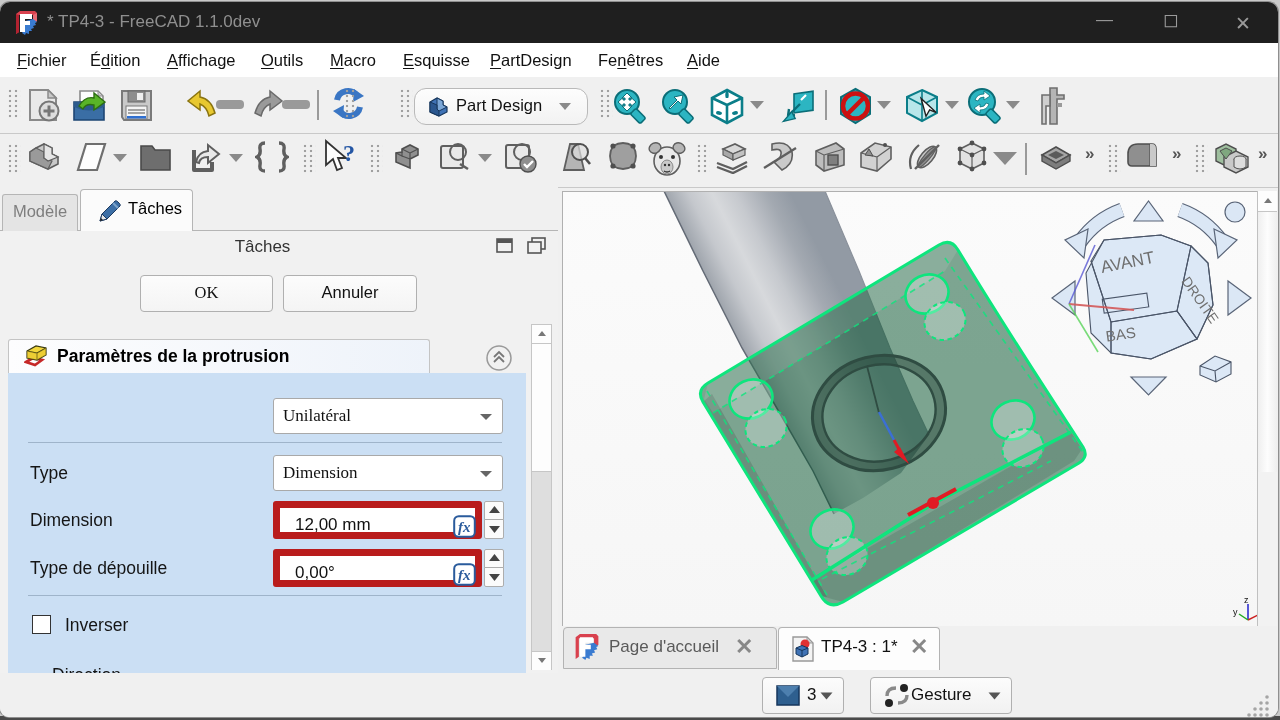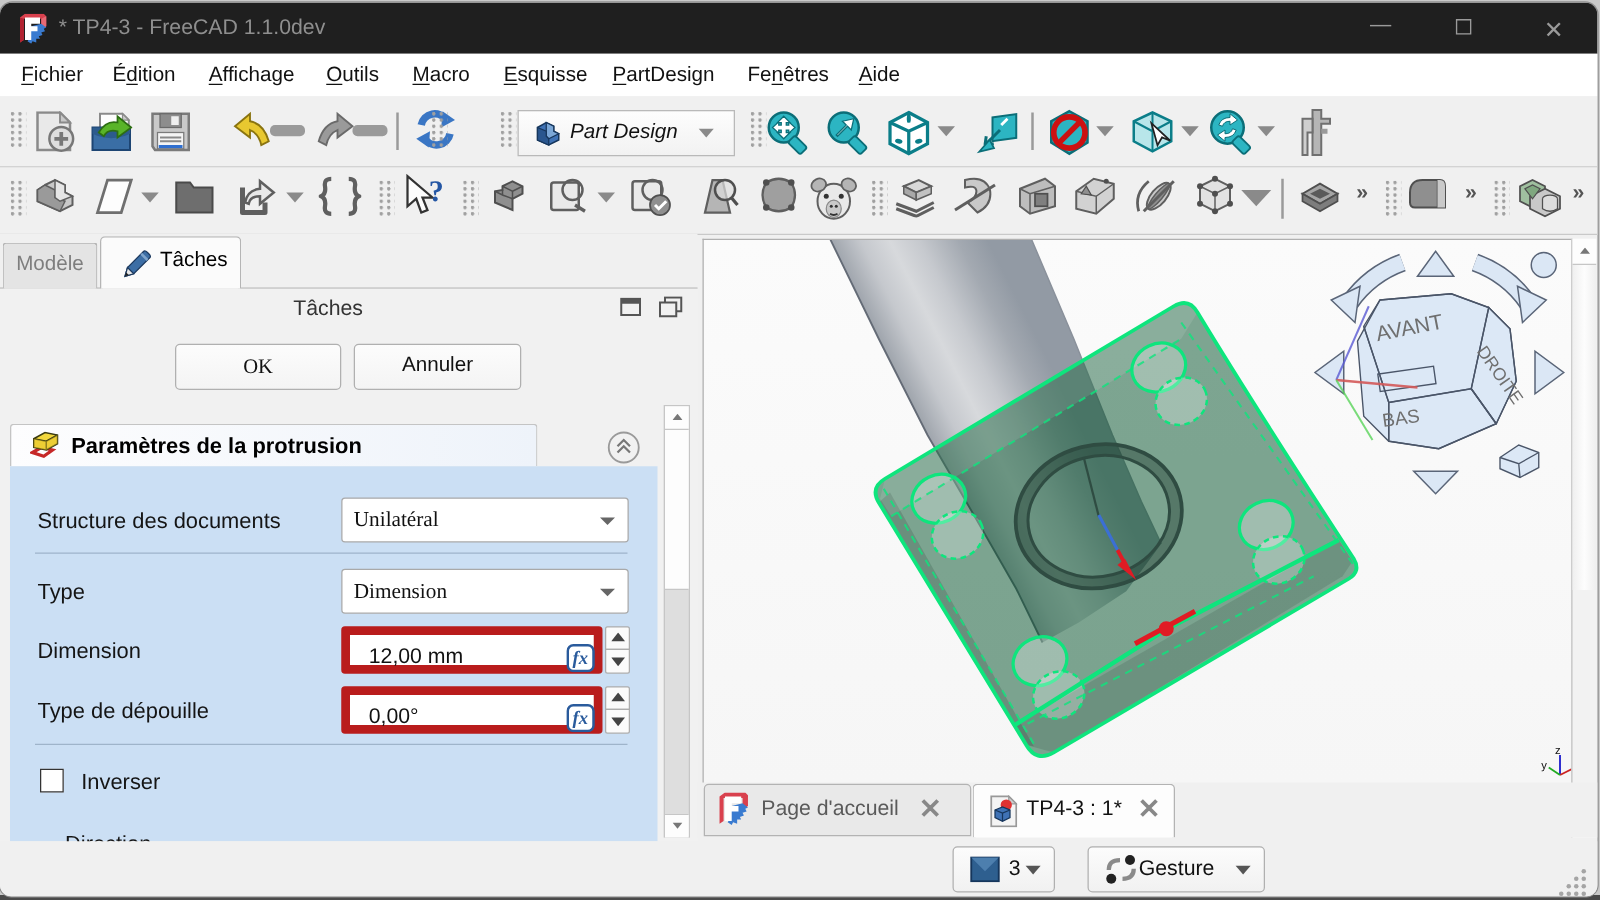--- a/index.html
+++ b/index.html
@@ -23,21 +23,21 @@
   #tb1{position:absolute;left:0;top:75px;width:1278px;height:56px;background:#f0f0f0;
        border-bottom:1px solid #c9c9c9;}
   #tb2{position:absolute;left:0;top:132px;width:1278px;height:53px;background:#f0f0f0;
        border-bottom:1px solid #c9c9c9;}
   .grip{width:13px;height:30px;
     background-image:radial-gradient(circle at 2px 2px,#a0a0a0 1.2px,transparent 1.6px);
     background-size:6px 5px;position:absolute;}
   .vsep{position:absolute;width:2px;background:#9a9a9a;}
   
   #wbcombo{position:absolute;left:414px;top:11px;width:172px;height:35px;background:linear-gradient(#fdfdfd,#f2f2f2);
-     border:1px solid #b9b9b9;border-radius:0;font-style:italic;}
+     border:1px solid #b9b9b9;border-radius:12px;}
   #wbcombo .txt{position:absolute;left:41px;top:7px;font-size:16.5px;color:#111;}
   
   #paneltabs{position:absolute;left:0;top:185px;width:558px;height:44px;background:#f0f0f0;}
   .ptab{position:absolute;box-sizing:border-box;font-size:16.5px;}
   #tabmodele{left:2px;top:7px;width:76px;height:37px;background:#e4e4e4;border:1px solid #b5b5b5;
      border-bottom:none;border-radius:3px 3px 0 0;color:#7e7e7e;text-align:center;padding-top:7px;}
   #tabtaches{left:80px;top:2px;width:113px;height:42px;background:#fbfbfb;border:1px solid #b5b5b5;
      border-bottom:none;border-radius:4px 4px 0 0;color:#000;}
   #tasksarea{position:absolute;left:0;top:229px;width:558px;height:442px;background:#f1f1f1;}
   #taskstitle{position:absolute;left:0;top:6px;width:525px;text-align:center;font-size:17px;color:#333;}
@@ -392,21 +392,20 @@
         <path d="M3 6 L13 8 L22 3 L22 10 L13 15 L3 13 Z" fill="#e8c52c" fill-opacity="0.5"></path>
       </svg>
       <div class="t">Paramètres de la protrusion</div>
       <svg class="abs" style="left:476px;top:4px" width="28" height="28" viewBox="0 0 28 28">
         <circle cx="14" cy="14" r="12" fill="none" stroke="#9a9a9a" stroke-width="1.5"></circle>
         <path d="M9 13 L14 8 L19 13 M9 18 L14 13 L19 18" fill="none" stroke="#777" stroke-width="1.8"></path>
       </svg>
     </div>
 
     <div id="bluebody">
-      <div class="flabel" style="left:22px;top:33px;">Structure des documents</div>
       <div class="combo" style="top:25px;">
           <div class="ct">Unilatéral</div>
         <svg class="abs" style="left:205px;top:14px" width="14" height="8">
             <path d="M1 1 L13 1 L7 7 Z" fill="#666"></path>
           </svg>
         </div>
       <div class="sep" style="top:69px;"></div>
       <div class="flabel" style="left:22px;top:90px;">Type</div>
       <div class="combo" style="top:82px;">
           <div class="ct">Dimension</div>

